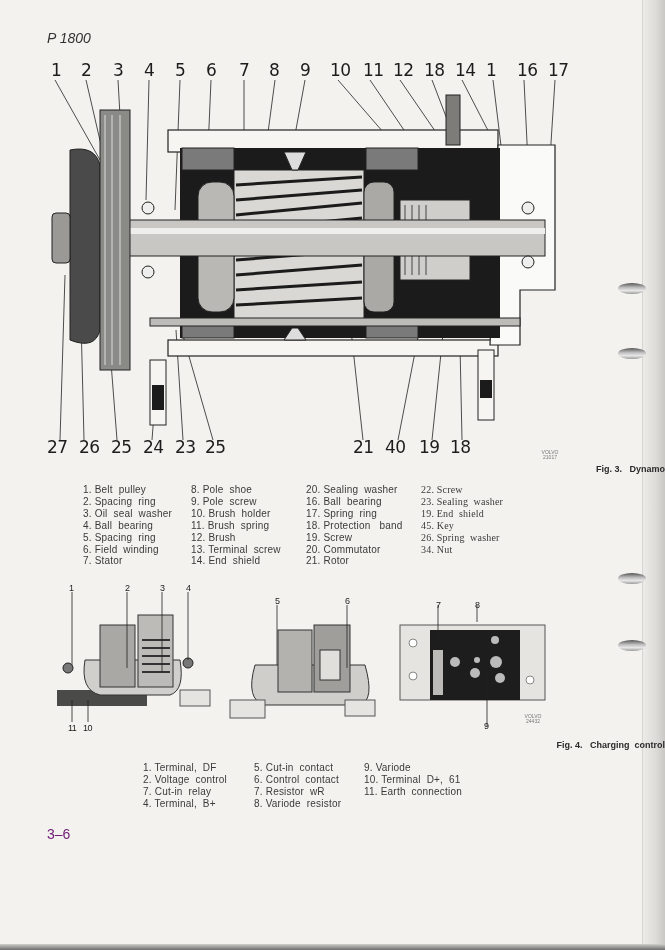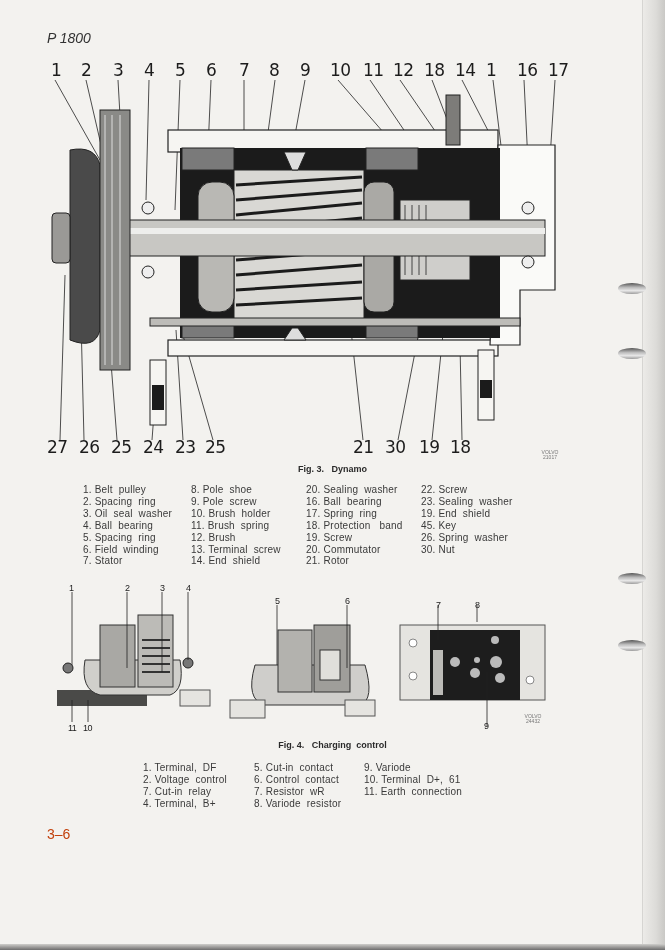--- a/index.html
+++ b/index.html
@@ -10,25 +10,25 @@
   }
   .page-edge {
     position:absolute; right:0; top:0; width:22px; height:950px;
     background:linear-gradient(to right, #ecebe8 0%, #dcdbd8 60%, #c9c8c5 100%);
   }
   .page-fold { position:absolute; right:22px; top:0; width:1px; height:950px; background:#d6d5d2; }
   .bottom-shadow { position:absolute; left:0; bottom:0; width:665px; height:6px; background:linear-gradient(#cfcecb,#6d6d6d); }
   .header { position:absolute; left:47px; top:30px; font-size:14px; color:#333;font-style:italic; }
   .callouts { position:absolute; font-size:17px; font-family:"DejaVu Sans", sans-serif; color:#1c1c1c; letter-spacing:-0.5px; }
   .callouts span { position:absolute; }
-  .figure-caption { position:absolute; font-size:9px; font-weight:bold; color:#2a2a2a; left:0; width:665px; text-align:center; }
+  .figure-caption { position:absolute; font-size:9px; font-weight:bold; color:#2a2a2a; left:0; width:665px; text-align:right; }
   .legend { position:absolute; font-size:10px; line-height:11.9px; color:#3a3a3a; letter-spacing:0.2px; }
   .legend div { white-space:nowrap; }
   .volvo-mark { position:absolute; font-size:5px; color:#777; text-align:center; line-height:5px; }
-  .page-number { position:absolute; left:47px; top:826px; font-size:14px; color:#c2410c; }
+  .page-number { position:absolute; left:47px; top:826px; font-size:14px; color:#701a75; }
   .binder-hole { position:absolute; width:28px; height:11px; border-radius:50%;
     background:linear-gradient(#555 0%, #bbb 40%, #e8e8e8 70%, #999 100%); }
   svg { position:absolute; }
 </style>
 </head>
 <body>
 
 <div class="page-fold"></div>
 <div class="page-edge"></div>
 
@@ -156,21 +156,21 @@
 </svg>
 
 <div class="callouts" style="left:0;top:437px;">
   <span style="left:47px">27</span>
   <span style="left:79px">26</span>
   <span style="left:111px">25</span>
   <span style="left:143px">24</span>
   <span style="left:175px">23</span>
   <span style="left:205px">25</span>
   <span style="left:353px">21</span>
-  <span style="left:385px">30</span>
+  <span style="left:385px">40</span>
   <span style="left:419px">19</span>
   <span style="left:450px">18</span>
 </div>
 <div class="volvo-mark" style="left:538px;top:450px;width:24px;">VOLVO 21017</div>
 
 <div class="figure-caption" style="top:464px;white-space:pre;">Fig. 3.   Dynamo</div>
 
 <div class="legend" style="left:83px;top:484px;">
   <div style="white-space:pre">1. Belt  pulley</div>
   <div style="white-space:pre">2. Spacing  ring</div>
@@ -191,27 +191,27 @@
 </div>
 <div class="legend" style="left:306px;top:484px;">
   <div style="white-space:pre">20. Sealing  washer</div>
   <div style="white-space:pre">16. Ball  bearing</div>
   <div style="white-space:pre">17. Spring  ring</div>
   <div style="white-space:pre">18. Protection   band</div>
   <div style="white-space:pre">19. Screw</div>
   <div style="white-space:pre">20. Commutator</div>
   <div style="white-space:pre">21. Rotor</div>
 </div>
-<div class="legend" style="left:421px;top:484px;">
+<div class="legend" style="left:421px;top:484px;font-family:Liberation Serif, serif;">
   <div style="white-space:pre">22. Screw</div>
   <div style="white-space:pre">23. Sealing  washer</div>
   <div style="white-space:pre">19. End  shield</div>
   <div style="white-space:pre">45. Key</div>
   <div style="white-space:pre">26. Spring  washer</div>
-  <div style="white-space:pre">30. Nut</div>
+  <div style="white-space:pre">34. Nut</div>
 </div>
 
 <svg style="left:0;top:580px" width="665" height="160" viewBox="0 580 665 160">
 
   <g>
     <rect x="57" y="690" width="90" height="16" fill="#4a4a48"></rect>
     <path d="M85 660 Q80 690 100 695 H170 Q185 690 180 660 Z" fill="#d0cfcb" stroke="#333"></path>
     <rect x="100" y="625" width="35" height="62" fill="#a9a8a4" stroke="#333"></rect>
     <rect x="138" y="615" width="35" height="72" fill="#bcbbb7" stroke="#333"></rect>
     <g stroke="#333" stroke-width="2">

